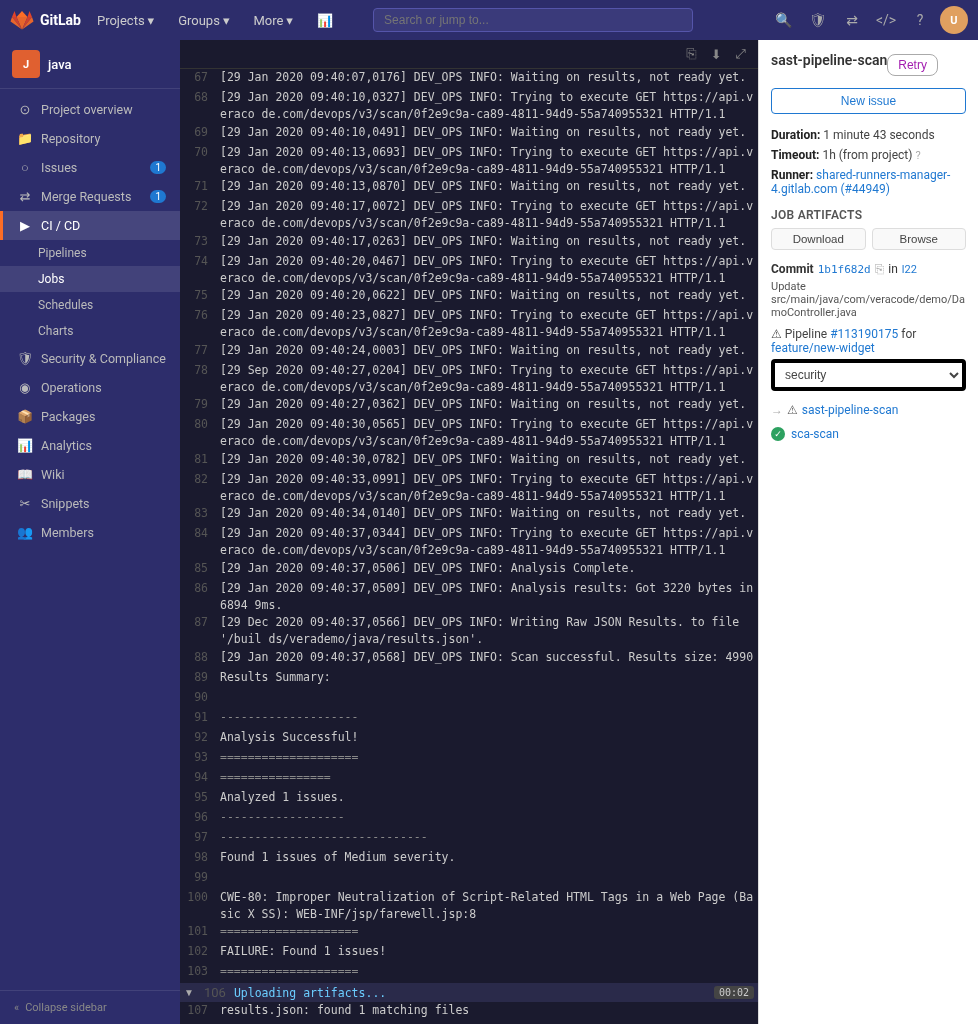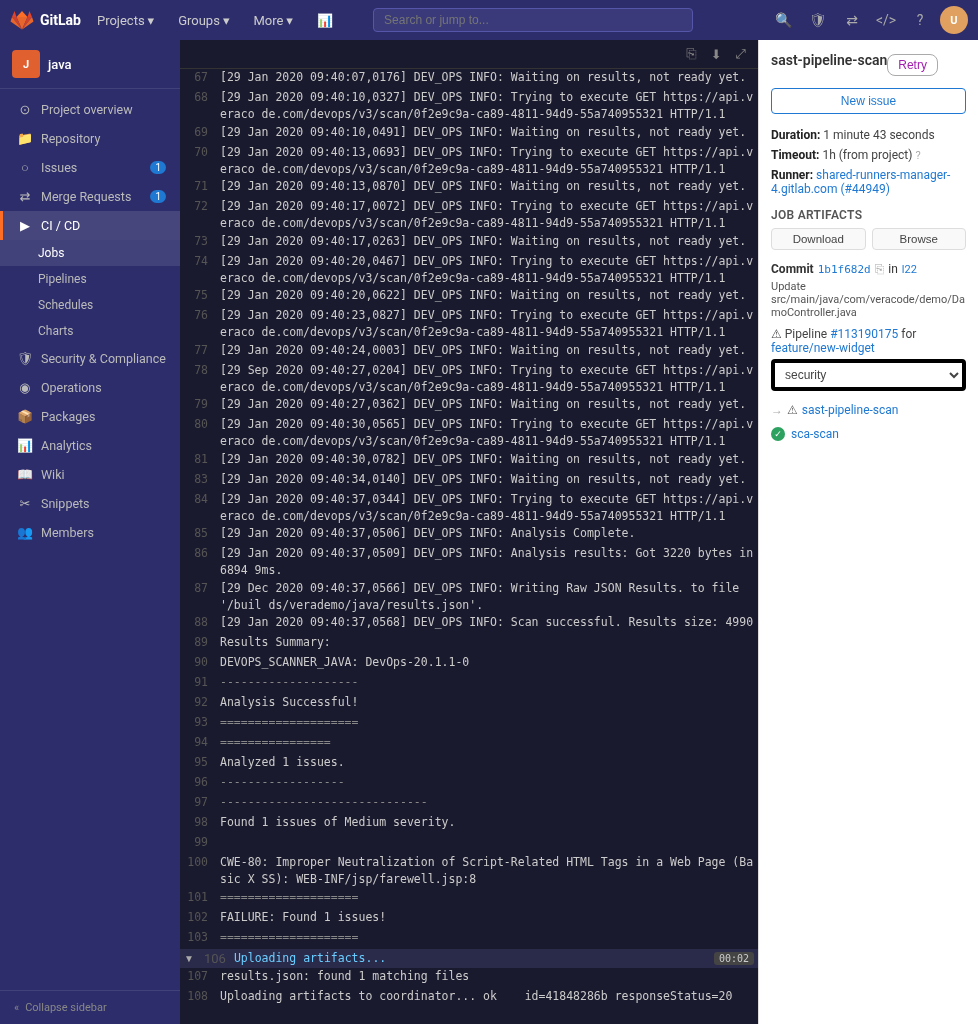--- a/index.html
+++ b/index.html
@@ -152,25 +152,25 @@
       </div>
       <div class="sidebar-item">
         <span class="sidebar-item-icon">⇄</span>
         <span>Merge Requests</span>
         <span class="sidebar-badge">1</span>
       </div>
       <div class="sidebar-item active">
         <span class="sidebar-item-icon">▶</span>
         <span>CI / CD</span>
       </div>
+      <div class="sidebar-subitem">
+        <span>Pipelines</span>
+      </div>
       <div class="sidebar-subitem active">
         <span>Jobs</span>
-      </div>
-      <div class="sidebar-subitem">
-        <span>Pipelines</span>
       </div>
       <div class="sidebar-subitem">
         <span>Schedules</span>
       </div>
       <div class="sidebar-subitem">
         <span>Charts</span>
       </div>
 
       <div class="sidebar-item">
         <span class="sidebar-item-icon">🛡</span>
@@ -268,20 +268,24 @@
       </div>
         <div class="log-line">
         <span class="log-linenum">80</span>
         <span class="log-text ">[29 Jan 2020 09:40:30,0565] DEV_OPS INFO: Trying to execute GET https://api.veraco de.com/devops/v3/scan/0f2e9c9a-ca89-4811-94d9-55a740955321 HTTP/1.1</span>
       </div>
         <div class="log-line">
         <span class="log-linenum">81</span>
         <span class="log-text ">[29 Jan 2020 09:40:30,0782] DEV_OPS INFO: Waiting on results, not ready yet.</span>
       </div>
         <div class="log-line">
+        <span class="log-linenum">82</span>
+        <span class="log-text ">[29 Jan 2020 09:40:33,0991] DEV_OPS INFO: Trying to execute GET https://api.veraco de.com/devops/v3/scan/0f2e9c9a-ca89-4811-94d9-55a740955321 HTTP/1.1</span>
+      </div>
+        <div class="log-line">
         <span class="log-linenum">83</span>
         <span class="log-text ">[29 Jan 2020 09:40:34,0140] DEV_OPS INFO: Waiting on results, not ready yet.</span>
       </div>
         <div class="log-line">
         <span class="log-linenum">84</span>
         <span class="log-text ">[29 Jan 2020 09:40:37,0344] DEV_OPS INFO: Trying to execute GET https://api.veraco de.com/devops/v3/scan/0f2e9c9a-ca89-4811-94d9-55a740955321 HTTP/1.1</span>
       </div>
         <div class="log-line">
         <span class="log-linenum">85</span>
         <span class="log-text ">[29 Jan 2020 09:40:37,0506] DEV_OPS INFO: Analysis Complete.</span>
@@ -297,21 +301,20 @@
         <div class="log-line">
         <span class="log-linenum">88</span>
         <span class="log-text ">[29 Jan 2020 09:40:37,0568] DEV_OPS INFO: Scan successful. Results size: 4990</span>
       </div>
         <div class="log-line">
         <span class="log-linenum">89</span>
         <span class="log-text ">Results Summary:</span>
       </div>
         <div class="log-line">
         <span class="log-linenum">90</span>
-        <span class="log-text ">DEVOPS_SCANNER_JAVA: DevOps-20.1.1-0</span>
       </div>
         <div class="log-line">
         <span class="log-linenum">91</span>
         <span class="log-text muted">--------------------</span>
       </div>
         <div class="log-line">
         <span class="log-linenum">92</span>
         <span class="log-text ">Analysis Successful!</span>
       </div>
         <div class="log-line">

